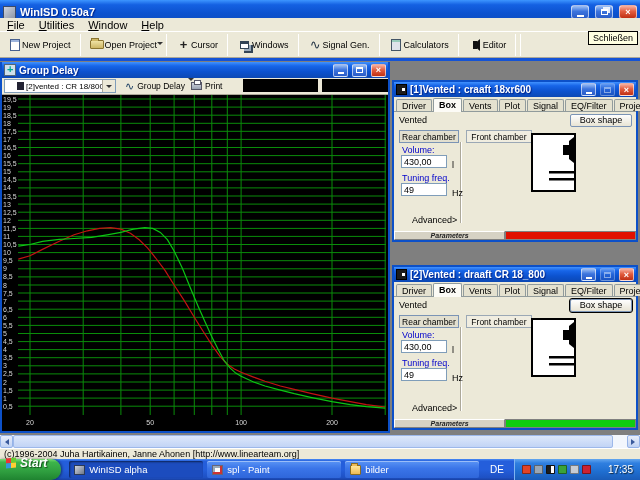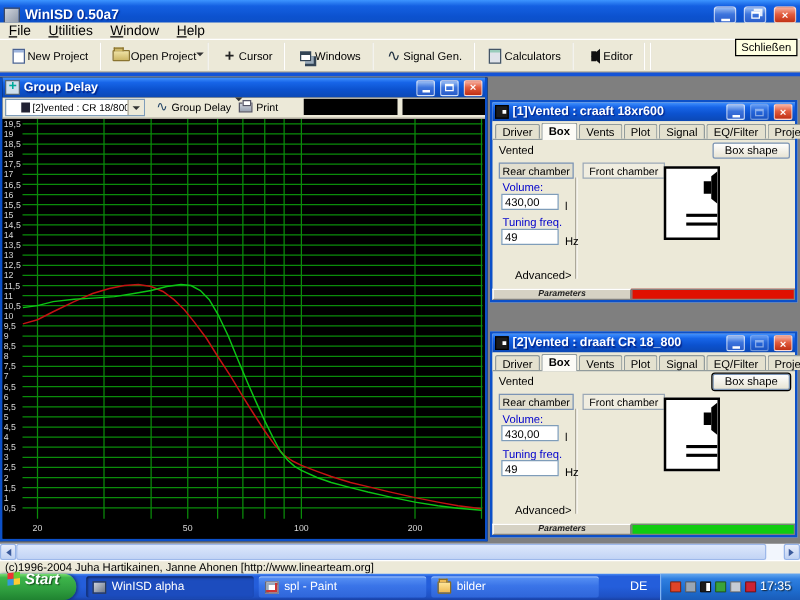--- a/index.html
+++ b/index.html
@@ -130,21 +130,21 @@
   #tray{height:21px;display:flex;align-items:center;gap:3px;padding:0 7px;
     background:linear-gradient(180deg,#64a7ef 0%,#2f7fe0 20%,#1f6ed0 60%,#1a5cb8 100%);
     border-left:1px solid #7fb4f2}
   .tray-ic{width:9px;height:9px;border-radius:1px;border:1px solid rgba(0,0,0,.4)}
   .antivirus-icon{background:#e04428}
   .display-icon{background:#9aa6b4}
   .contrast-icon{background:#1c1c1c;box-shadow:inset -3px 0 0 #fff}
   .network-icon{background:#3aa33a}
   .cable-icon{background:#c7ccd4}
   .security-icon{background:#cc2233}
-  #clock{color:#fff;font-size:10px;margin-left:0;text-shadow:1px 1px 1px #123}
+  #clock{color:#fff;font-size:10px;margin-left:14px;text-shadow:1px 1px 1px #123}
 </style>
 </head>
 <body>
 
 <div id="titlebar">
   <span class="app-icon"></span>
   <span class="title">WinISD 0.50a7</span>
   <span class="winbtn btn-blue">
       <span class="glyph-min"></span>
     </span>

